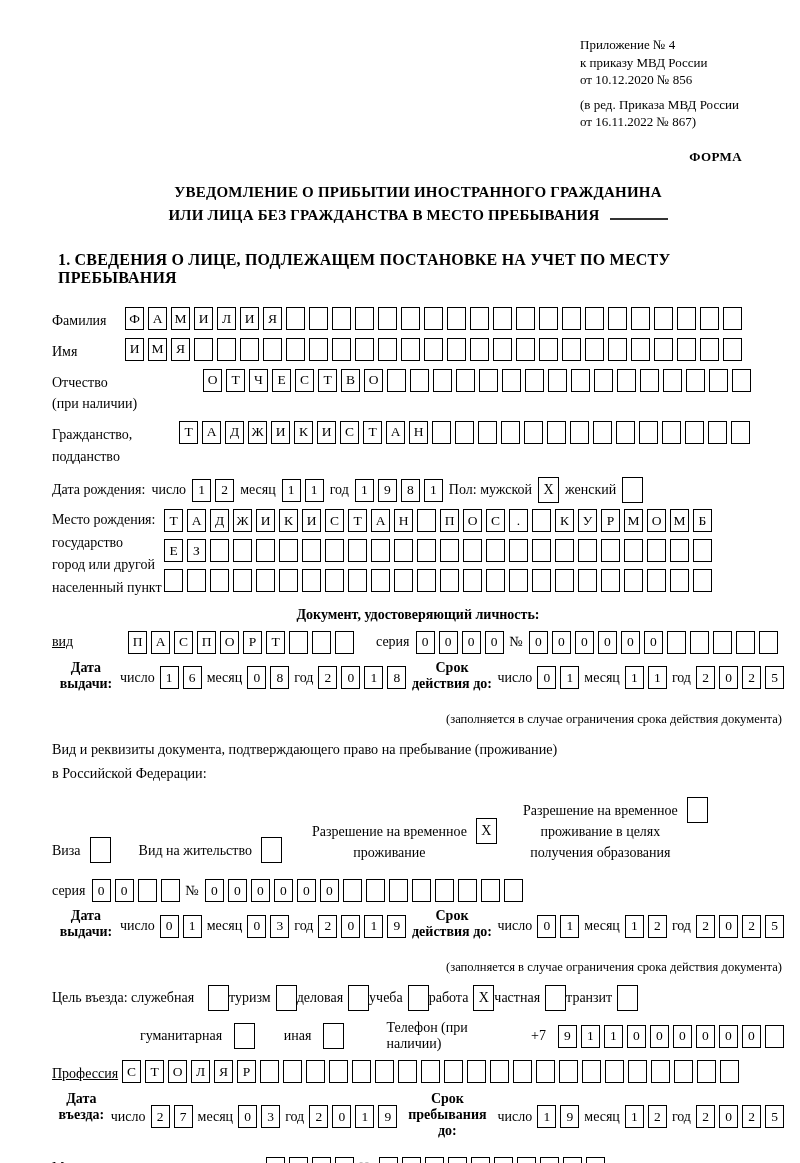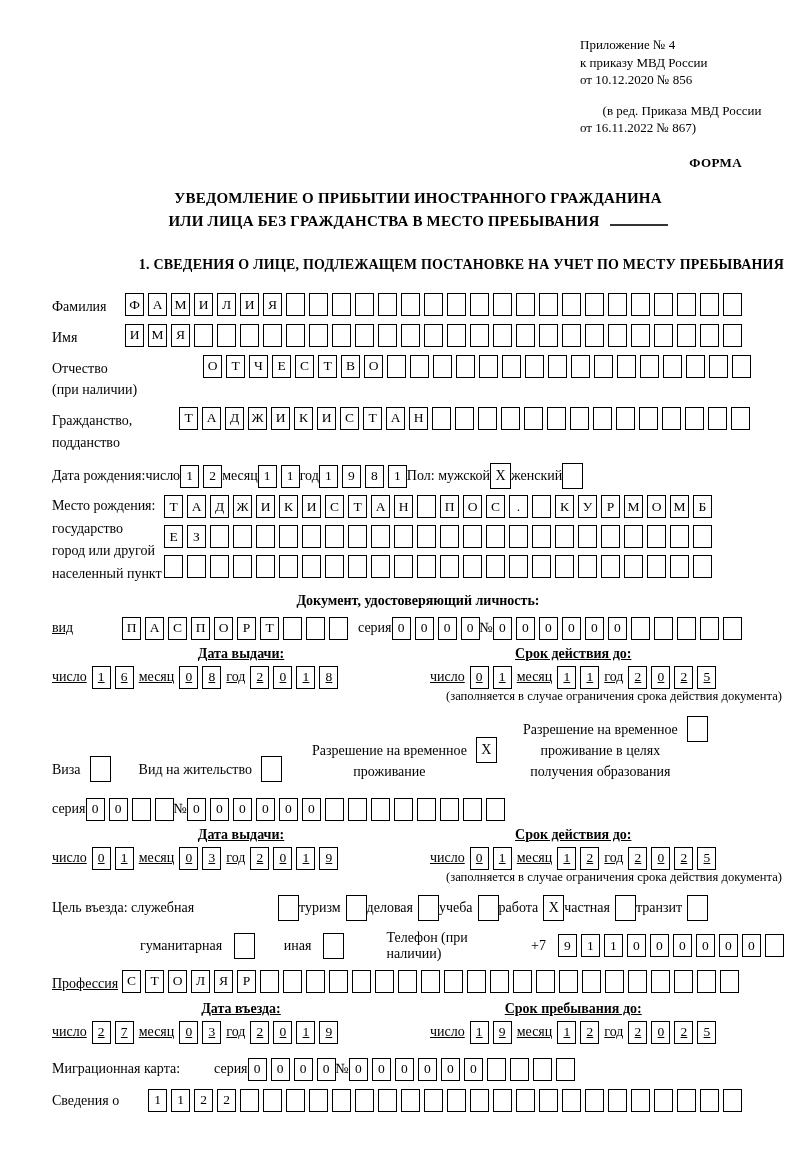--- a/index.html
+++ b/index.html
@@ -1,46 +1,46 @@
 <!DOCTYPE html>
 <html><head>
 <meta charset="utf-8">
 <style>
   html,body{margin:0;padding:0;background:#fff;}
   body{width:800px;font-family:"Liberation Serif","DejaVu Serif",serif;color:#000;}
   .page{width:800px;min-height:1163px;box-sizing:border-box;padding:36px 16px 30px 52px;background:#fff;}
   .appendix{margin-left:528px;font-size:13px;line-height:1.35;}
-  .appendix .ed{margin-top:13px;text-align:center;}
+  .appendix .ed{margin-top:7px;}
   .form-label{font-weight:bold;text-align:right;margin:18px 42px 0 0;font-size:13px;letter-spacing:.4px;}
   .title{text-align:center;font-weight:bold;font-size:15px;margin-top:16px;line-height:1.55;letter-spacing:.2px;}
   .uline{display:inline-block;width:58px;border-bottom:2.5px solid #333;height:13px;margin-left:10px;}
-  .sec-heading{font-weight:bold;font-size:14px;margin:24px 0 20px 6px;letter-spacing:.2px;text-align:right;}
+  .sec-heading{font-weight:bold;font-size:16px;margin:24px 0 20px 6px;letter-spacing:.2px;}
   .row{display:flex;align-items:flex-start;margin-bottom:6px;}
   .lbl{font-size:14px;flex:none;padding-top:3px;line-height:1.55;}
   .w73{width:73px;} .w151{width:151px;} .w127{width:127px;} .w67{width:70px;text-decoration:underline;}
   .cells{display:flex;gap:4px;flex-wrap:nowrap;}
   .cell{flex:none;width:17px;height:21px;border:1.5px solid #000;display:flex;align-items:center;justify-content:center;font-size:13.5px;background:#fff;}
   .cbox{flex:none;width:19px;height:24px;border:1.5px solid #000;display:inline-flex;align-items:center;justify-content:center;font-size:14px;background:#fff;}
-  .inline{display:flex;align-items:center;gap:0;font-size:14px;margin-bottom:6px;} .gap-md{width:10px;}
+  .inline{display:flex;align-items:center;gap:6px;font-size:14px;margin-bottom:6px;} .gap-md{width:10px;}
   .two-col{display:flex;}
   .side-lbl{font-size:14px;line-height:1.6;flex:none;}
   .box-rows{display:flex;flex-direction:column;gap:7px;}
   .center-bold{font-weight:bold;text-align:center;font-size:14px;margin:8px 0 8px 0;}
   .dates{display:flex;margin-top:6px;}
-  .dhalf{display:flex;flex-direction:column;text-decoration:underline;}
+  .dhalf{display:flex;}
   .dhalf.l{width:378px;}
   .dlabel{text-align:center;font-weight:bold;font-size:14px;margin-bottom:4px;}
   .dgroup{display:flex;align-items:center;gap:5px;font-size:14px;}
-  .note{font-size:12.6px;text-align:right;margin:0 2px 0 0;}
+  .note{font-size:12.6px;text-align:right;margin:16px 2px 0 0;}
   .ptext{font-size:14.2px;line-height:1.7;}
   .popts{display:flex;align-items:flex-end;margin:12px 0 16px 0;}
   .popt{display:flex;align-items:flex-start;gap:9px;font-size:14px;}
   .popt .t{line-height:1.5;padding-top:3px;}
   .popt .tc{text-align:center;}
-  .purpose-opts{display:flex;flex:1;justify-content:center;align-items:center;margin-left:8px;}
+  .purpose-opts{display:flex;flex:1;justify-content:flex-start;align-items:center;margin-left:8px;}
   .opt{display:flex;align-items:center;gap:5px;font-size:14px;}
   .purpose2{display:flex;align-items:center;margin:9px 0 8px 88px;gap:12px;font-size:14px;}
   .mt10{margin-top:10px;} .mt14{margin-top:14px;}
 </style>
 </head>
 <body>
 
 <div class="page">
 
   <div class="appendix">
@@ -385,20 +385,24 @@
             <span class="cell">2</span>
             <span class="cell">0</span>
             <span class="cell">2</span>
             <span class="cell">5</span>
           </span>
       </div>
     </div>
   </div>
   <div class="note">(заполняется в случае ограничения срока действия документа)</div>
 
+  <div class="ptext mt10">
+    <div>Вид и реквизиты документа, подтверждающего право на пребывание (проживание)</div>
+    <div>в Российской Федерации:</div>
+  </div>
   <div class="popts">
     <div class="popt">
       <span class="t">Виза</span>
       <span class="cbox"></span>
     </div>
     <div class="popt" style="margin-left:28px">
       <span class="t">Вид на жительство</span>
       <span class="cbox"></span>
     </div>
     <div class="popt" style="margin-left:30px">

